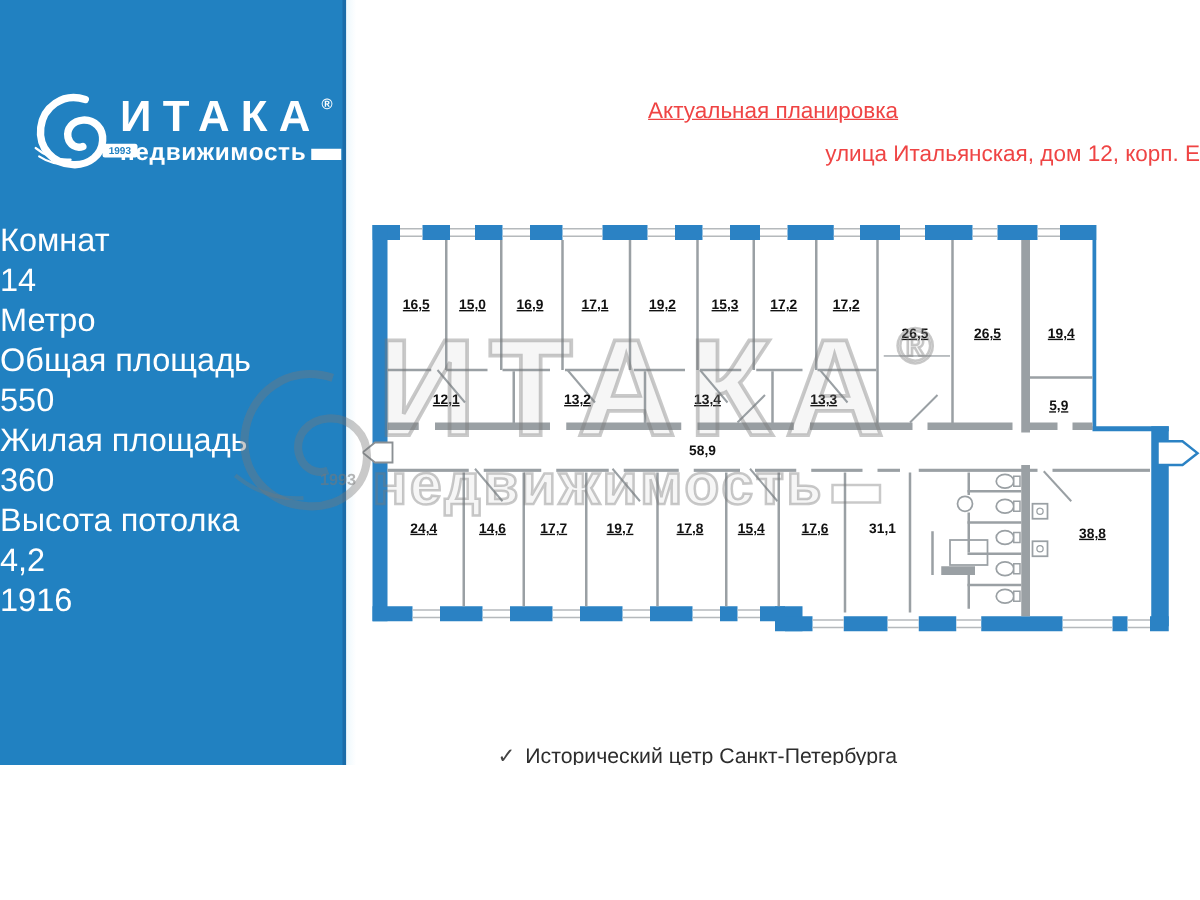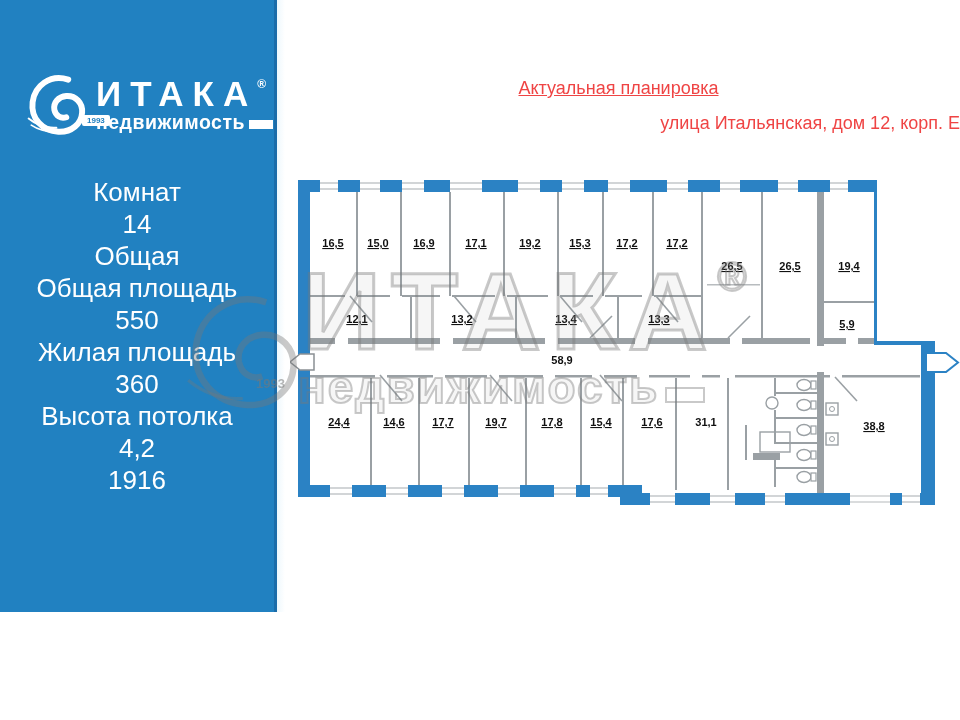--- a/index.html
+++ b/index.html
@@ -12,21 +12,21 @@
            background:linear-gradient(90deg,#eef8fd,#ffffff);}
   .logo{position:absolute;left:26px;top:68px;width:226px;height:72px;display:flex;align-items:center;}
   .logo-swirl{width:66px;height:66px;flex:0 0 auto;}
   .logo-text{margin-left:4px;line-height:1;}
   .logo-brand{color:#fff;font-weight:bold;font-size:35px;letter-spacing:9px;white-space:nowrap;}
   .logo-reg{font-size:12px;letter-spacing:0;vertical-align:18px;}
   .logo-sub{color:#fff;font-weight:bold;font-size:19.5px;letter-spacing:.5px;margin-top:2px;white-space:nowrap;}
   .logo-bar{display:inline-block;width:24px;height:9px;background:#fff;margin-left:4px;}
   .logo-year{position:absolute;left:56px;top:47px;background:#fff;color:#2181c1;font-size:8px;
              font-weight:bold;padding:1px 5px;border-radius:2px;}
-  .details{position:absolute;left:0;top:176px;width:274px;text-align:center;color:#fff;
+  .details{position:absolute;left:0;top:176px;width:274px;text-align:left;color:#fff;
            font-size:26px;line-height:32px;}
   
   .titles{position:absolute;left:277px;right:0;top:78px;text-align:center;color:#ef4444;}
   .title{font-size:18px;text-decoration:underline;}
   .subtitle{font-size:18px;margin-top:14px;text-align:right;}
   
   .plan{position:absolute;left:290px;top:170px;}
   .room-label{font-family:"Liberation Sans",sans-serif;font-size:11px;font-weight:bold;fill:#111;}
   
   .wm{position:absolute;pointer-events:none;}
@@ -57,21 +57,21 @@
       </svg>
       <div class="logo-text">
         <div class="logo-brand"><span>ИТАКА</span><span class="logo-reg">®</span></div>
         <div class="logo-sub"><span>недвижимость</span><span class="logo-bar"></span></div>
       </div>
       <div class="logo-year">1993</div>
     </div>
     <div class="details" id="details">
         <div>Комнат</div>
         <div>14</div>
-        <div>Общая</div>
+        <div>Метро</div>
         <div>Общая площадь</div>
         <div>550</div>
         <div>Жилая площадь</div>
         <div>360</div>
         <div>Высота потолка</div>
         <div>4,2</div>
         <div>1916</div>
       </div>
   </aside>
 
@@ -284,15 +284,16 @@
 
   <svg class="wm wm-swirl" viewBox="0 0 100 110">
     <path d="M64 16 C36 7 13 26 10 50 C7 75 25 94 49 95 C69 96 84 83 85 66 C86 51 75 40 61 41 C49 42 41 51 43 62 C45 71 53 76 61 73" fill="none" stroke="rgba(120,120,120,.40)" stroke-width="5"></path>
     <path d="M4 76 C16 86 30 91 46 90" fill="none" stroke="rgba(120,120,120,.35)" stroke-width="2.5"></path>
   </svg>
   <div class="wm wm-year">1993</div>
   <div class="wm wm-brand"><span>ИТАКА</span><span class="wm-reg">®</span></div>
   <div class="wm wm-sub"><span>недвижимость</span><span class="wm-endbar"></span></div>
 
   <ul class="features" id="features">
+      <li><span class="check">✓</span><span>Исторический цетр Санкт-Петербурга</span></li>
     </ul>
 
 </div>
 
 </body></html>

